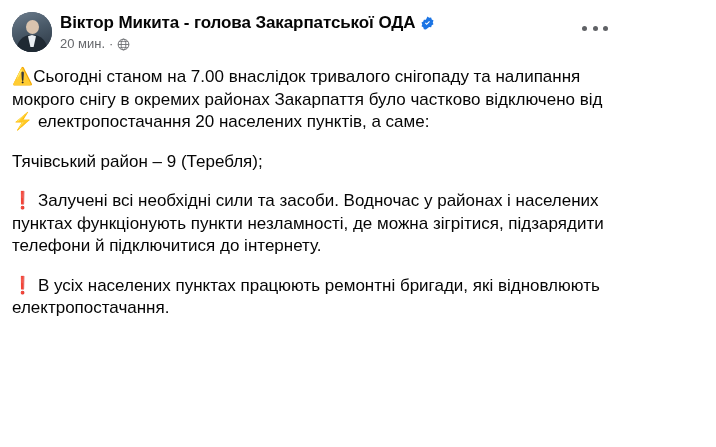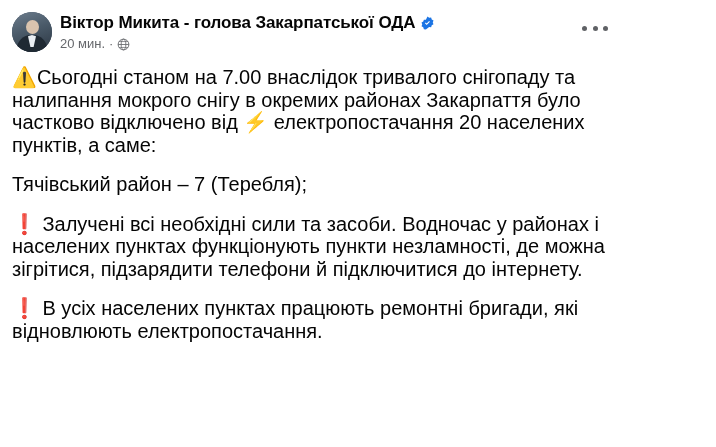--- a/index.html
+++ b/index.html
@@ -125,21 +125,21 @@
   }
   .menu-dots span {
     display: block;
     width: 5px;
     height: 5px;
     border-radius: 50%;
     background: #606266;
   }
   .post-body {
     padding: 14px 12px 0 12px;
-    font-size: 20px;
+    font-size: 17px;
     line-height: 22.5px;
     color: #050505;
   }
   .para {
     margin: 0 0 17px 0;
     white-space: normal;
   }
   .para:last-child {
     margin-bottom: 0;
   }
@@ -185,18 +185,18 @@
 
     <div class="menu-dots">
       <span></span>
       <span></span>
       <span></span>
     </div>
   </div>
 
   <div class="post-body">
     <p class="para">⚠️Сьогодні станом на 7.00 внаслідок тривалого снігопаду та налипання мокрого снігу в окремих районах Закарпаття було частково відключено від ⚡ електропостачання 20 населених пунктів, а саме:</p>
-    <p class="para">Тячівський район – 7 (Теребля);</p>
+    <p class="para">Тячівський район – 9 (Теребля);</p>
     <p class="para">❗ Залучені всі необхідні сили та засоби. Водночас у районах і населених пунктах функціонують пункти незламності, де можна зігрітися, підзарядити телефони й підключитися до інтернету.</p>
     <p class="para">❗ В усіх населених пунктах працюють ремонтні бригади, які відновлюють електропостачання.</p>
   </div>
 
 </div>
 
 </body></html>

